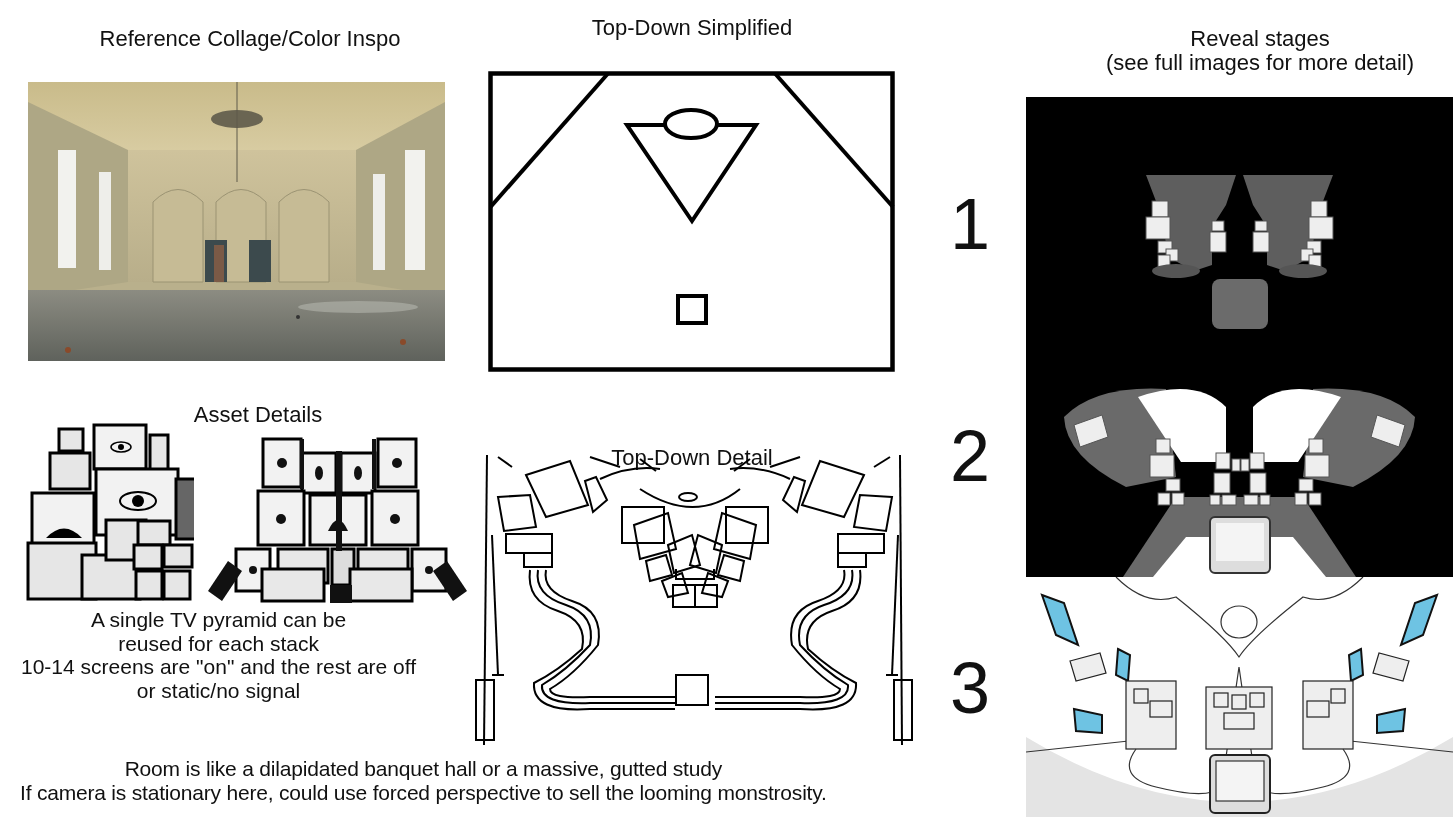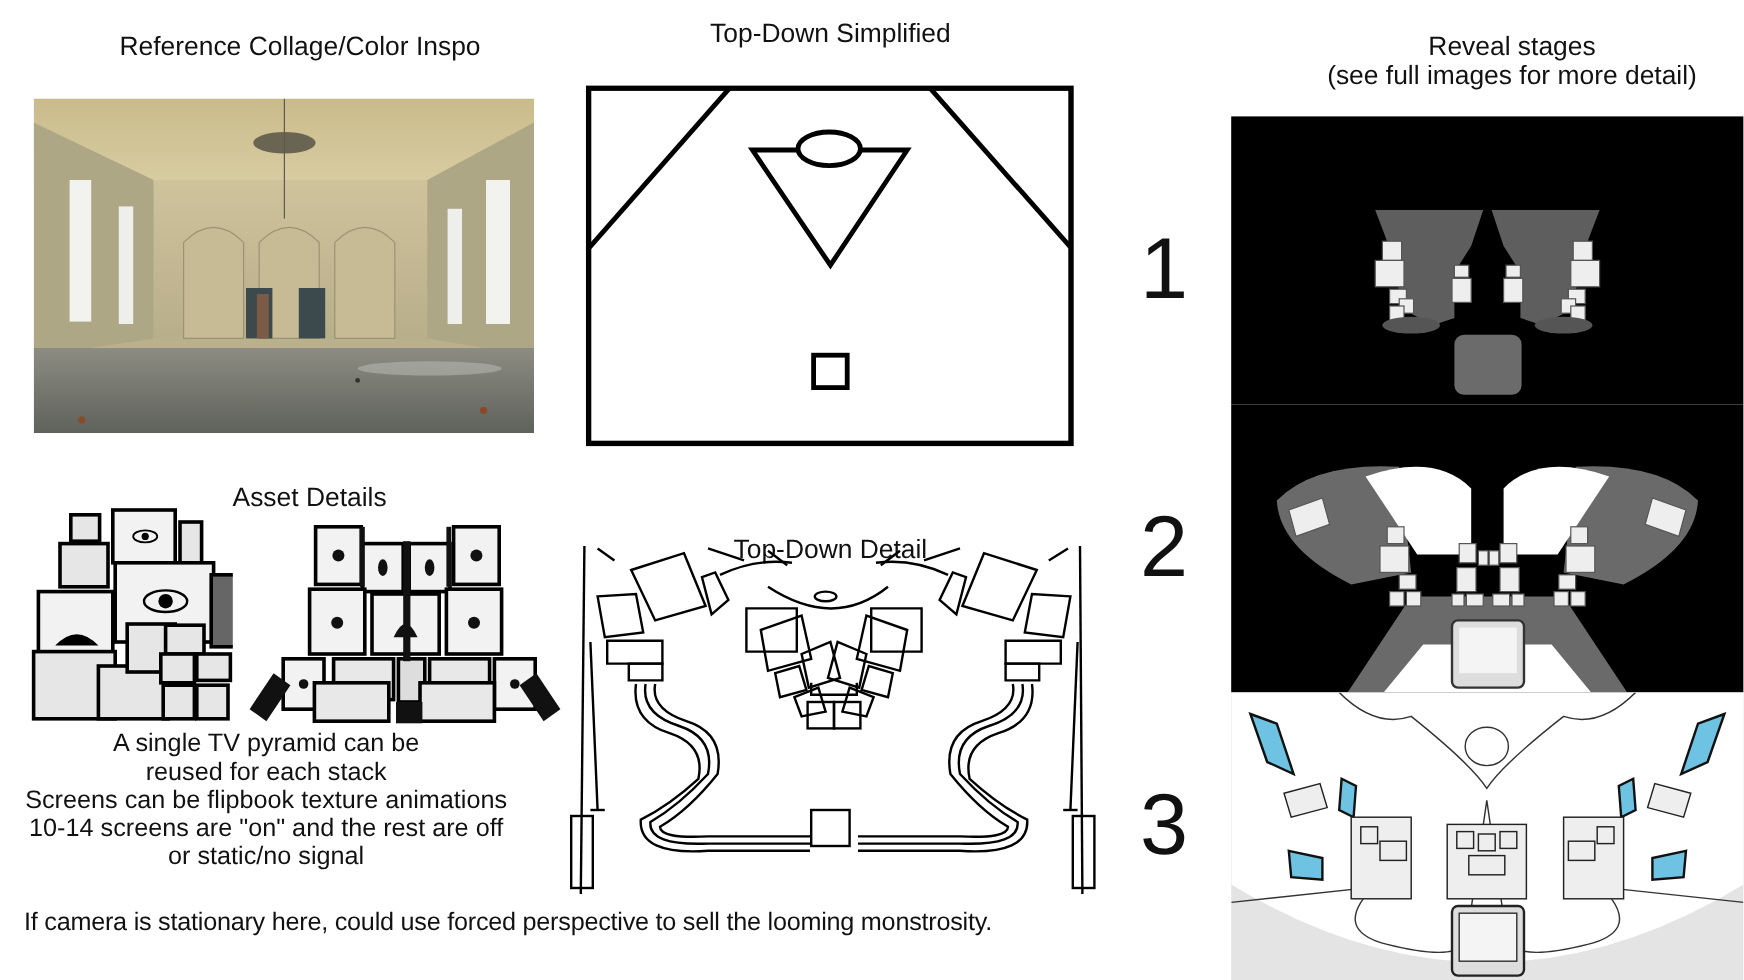--- a/index.html
+++ b/index.html
@@ -148,21 +148,20 @@
       <circle cx="195" cy="86" r="5"></circle>
       <circle cx="53" cy="137" r="4"></circle>
       <circle cx="229" cy="137" r="4"></circle>
     </g>
   </svg>
 </div>
 
 <div class="abs note" style="left:21px;top:608px;">
   <div>A single TV pyramid can be</div>
   <div>reused for each stack</div>
-  <div>Screens can be flipbook texture animations</div>
   <div>10-14 screens are "on" and the rest are off</div>
   <div>or static/no signal</div>
 </div>
 
 <div class="abs" style="left:470px;top:445px;width:450px;height:305px;">
   <svg width="450" height="305" viewBox="0 0 450 305" fill="none" stroke="#000" stroke-width="2">
 
     <path d="M17,10 L14,300"></path>
     <path d="M430,10 L432,300"></path>
     <path d="M28,12 L42,22"></path>
@@ -321,14 +320,15 @@
       <rect x="198" y="136" width="30" height="16"></rect>
     </g>
     <path d="M110,172 Q90,200 130,210 Q170,220 186,215"></path>
     <path d="M317,172 Q337,200 297,210 Q257,220 241,215"></path>
     <rect x="184" y="178" width="60" height="58" rx="5" fill="#ddd" stroke="#222" stroke-width="2"></rect>
     <rect x="190" y="184" width="48" height="40" fill="#f4f4f4"></rect>
   </svg>
 </div>
 
 <div class="abs foot" style="left:20px;top:757px;">
+  <div>Room is like a dilapidated banquet hall or a massive, gutted study</div>
   <div>If camera is stationary here, could use forced perspective to sell the looming monstrosity.</div>
 </div>
 
 </body></html>

